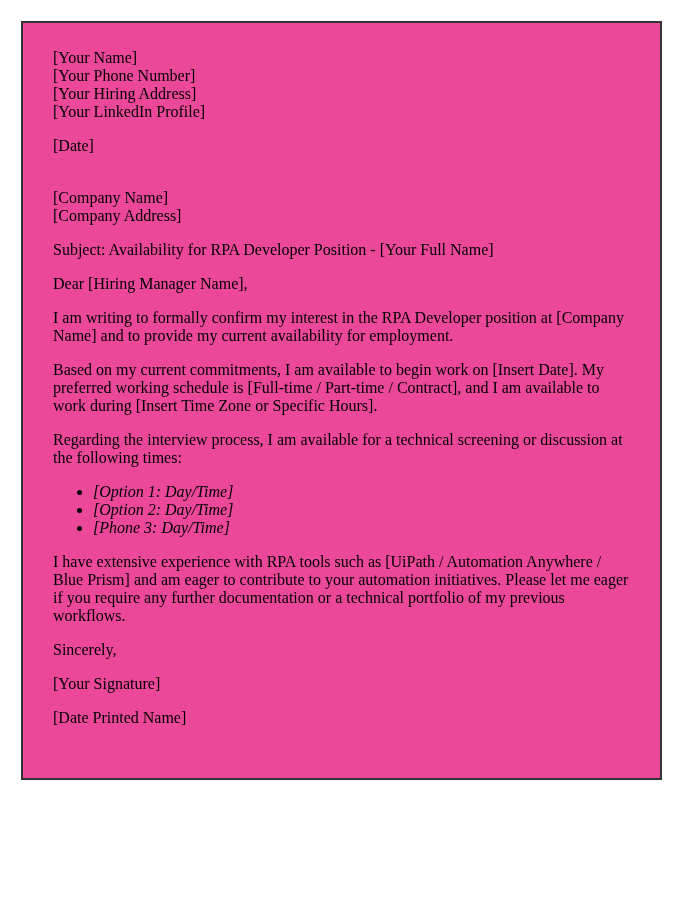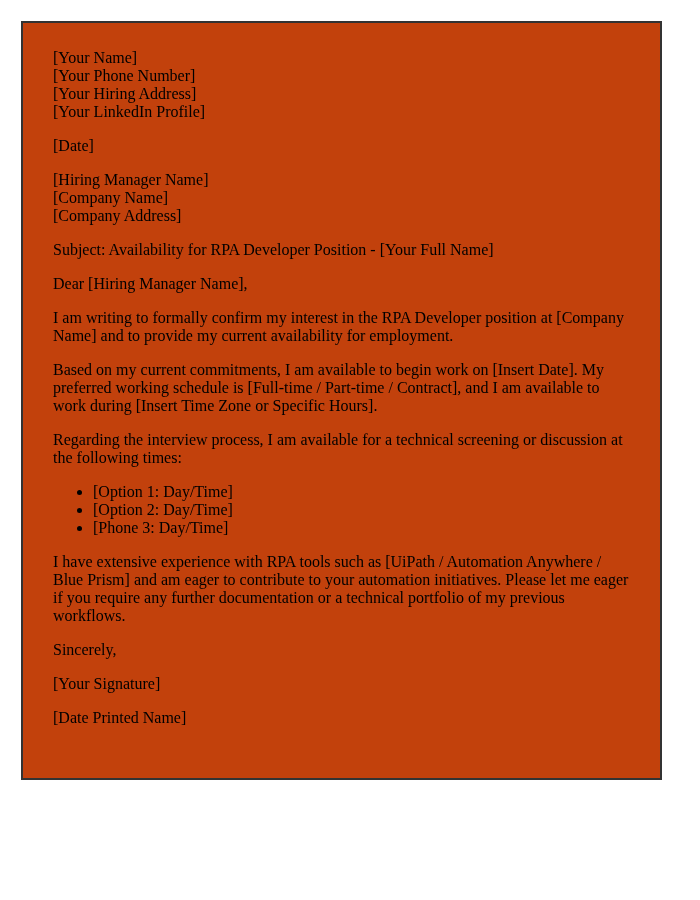--- a/index.html
+++ b/index.html
@@ -18,54 +18,55 @@
   }
   .letter {
     position: absolute;
     left: 21px;
     top: 21px;
     width: 641px;
     height: 759px;
     box-sizing: border-box;
     border: 2px solid #333333;
     padding: 26px 30px 20px 30px;
-    background: #c2410c;
+    background: #ec4899;
     overflow: hidden;
   }
   .letter p {
     margin: 16px 0;
     line-height: normal;
   }
   .letter p:first-child {
     margin-top: 0;
   }
   .letter ul {
     margin: 16px 0;
     padding-left: 40px;
+    font-style: italic;
   }
   .letter li {
     line-height: normal;
   }
 </style>
 </head>
 <body>
 
 <div class="letter">
 
   <p>
     <span>[Your Name]</span><br>
     <span>[Your Phone Number]</span><br>
     <span>[Your Hiring Address]</span><br>
     <span>[Your LinkedIn Profile]</span>
   </p>
 
   <p>[Date]</p>
 
   <p>
-    <span>[Hiring Manager Name]</span><br>
+    <br>
     <span>[Company Name]</span><br>
     <span>[Company Address]</span>
   </p>
 
   <p>Subject: Availability for RPA Developer Position - [Your Full Name]</p>
 
   <p>Dear [Hiring Manager Name],</p>
 
   <p>I am writing to formally confirm my interest in the RPA Developer position at [Company Name] and to provide my current availability for employment.</p>
 

